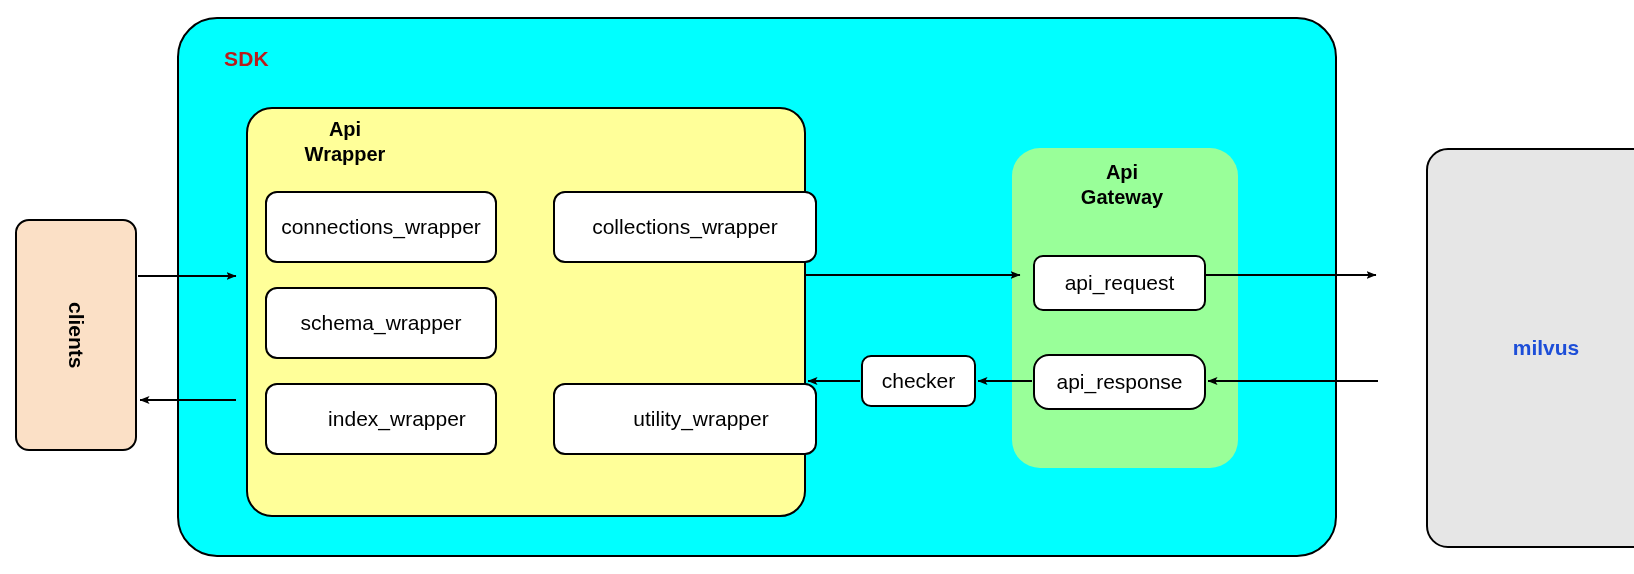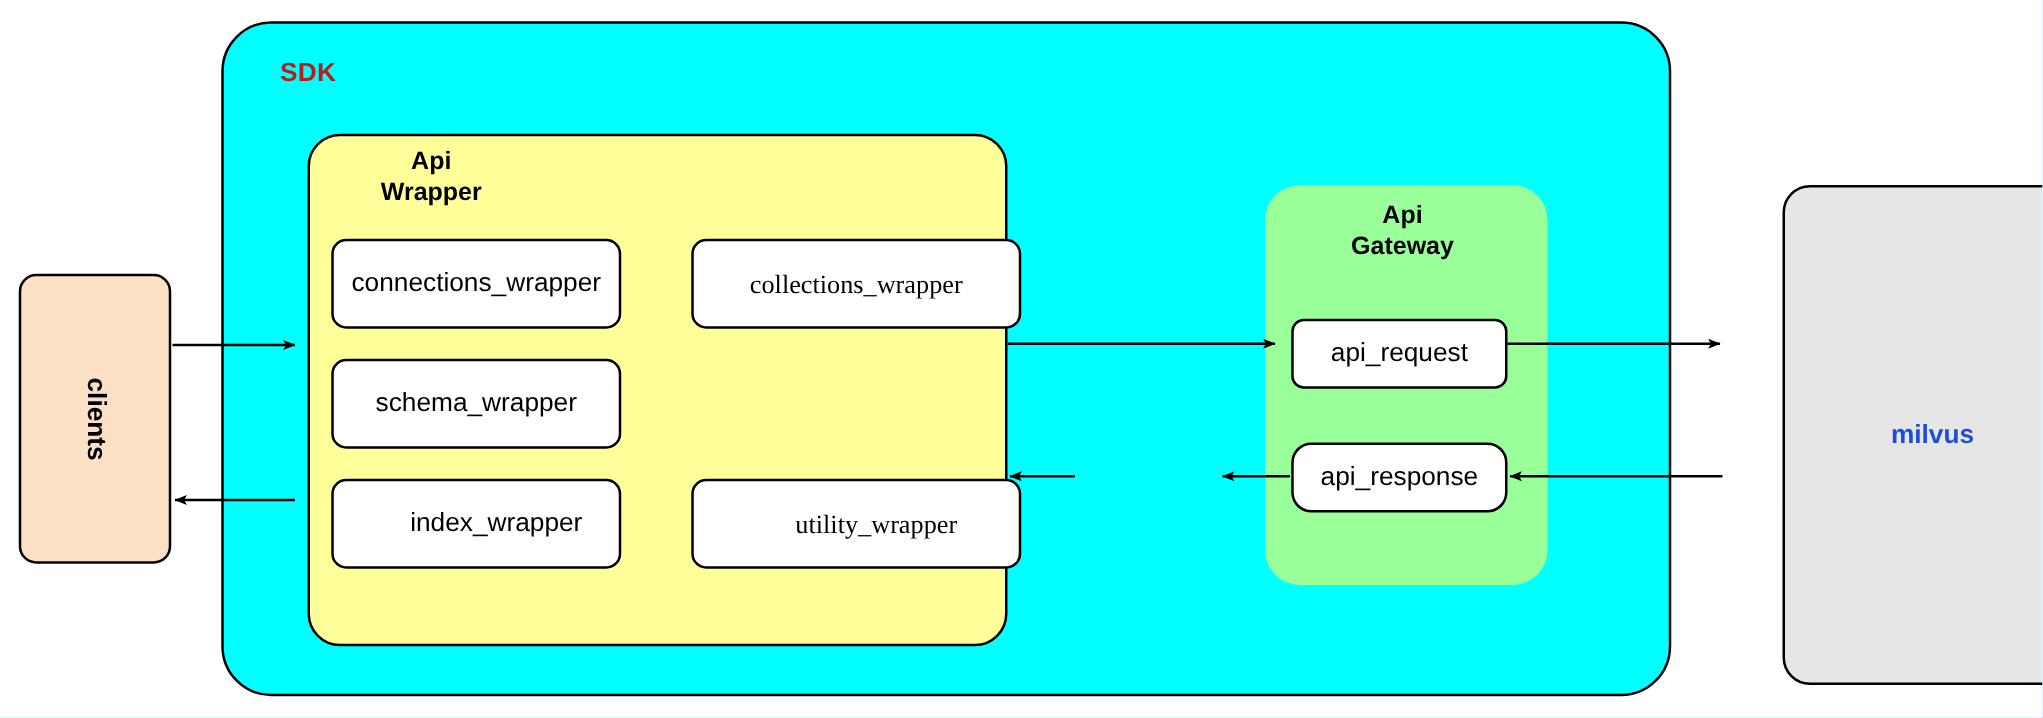--- a/index.html
+++ b/index.html
@@ -73,21 +73,21 @@
   
   .wrapper-box {
     background: #ffffff;
     border-radius: 12px;
     font-size: 21px;
     color: #000000;
     width: 232px;
     height: 72px;
   }
   .wrapper-box.col-left  { left: 265px; }
-  .wrapper-box.col-right { left: 553px; font-family: Liberation Serif, serif; }
+  .wrapper-box.col-right { left: 553px; }
   .wrapper-box.row-1 { top: 191px; }
   .wrapper-box.row-2 { top: 287px; }
   .wrapper-box.row-3 { top: 383px; padding-left: 32px; }
   .wrapper-box.col-right { width: 264px; }
   .wrapper-box.col-left  { width: 232px; }
 
   
   #api-gateway-container {
     left: 1012px;
     top: 148px;
@@ -193,20 +193,21 @@
       <div>Wrapper</div>
     </div>
   </div>
 
   <div class="box wrapper-box col-left row-1">connections_wrapper</div>
   <div class="box wrapper-box col-right row-1">collections_wrapper</div>
   <div class="box wrapper-box col-left row-2">schema_wrapper</div>
   <div class="box wrapper-box col-left row-3">index_wrapper</div>
   <div class="box wrapper-box col-right row-3">utility_wrapper</div>
 
+  <div class="box" id="checker-box">checker</div>
 
   <div class="box" id="api-gateway-container">
     <div id="api-gateway-label">
       <div>Api</div>
       <div>Gateway</div>
     </div>
   </div>
 
   <div class="box gateway-box" id="api-request-box">api_request</div>
   <div class="box gateway-box" id="api-response-box">api_response</div>

